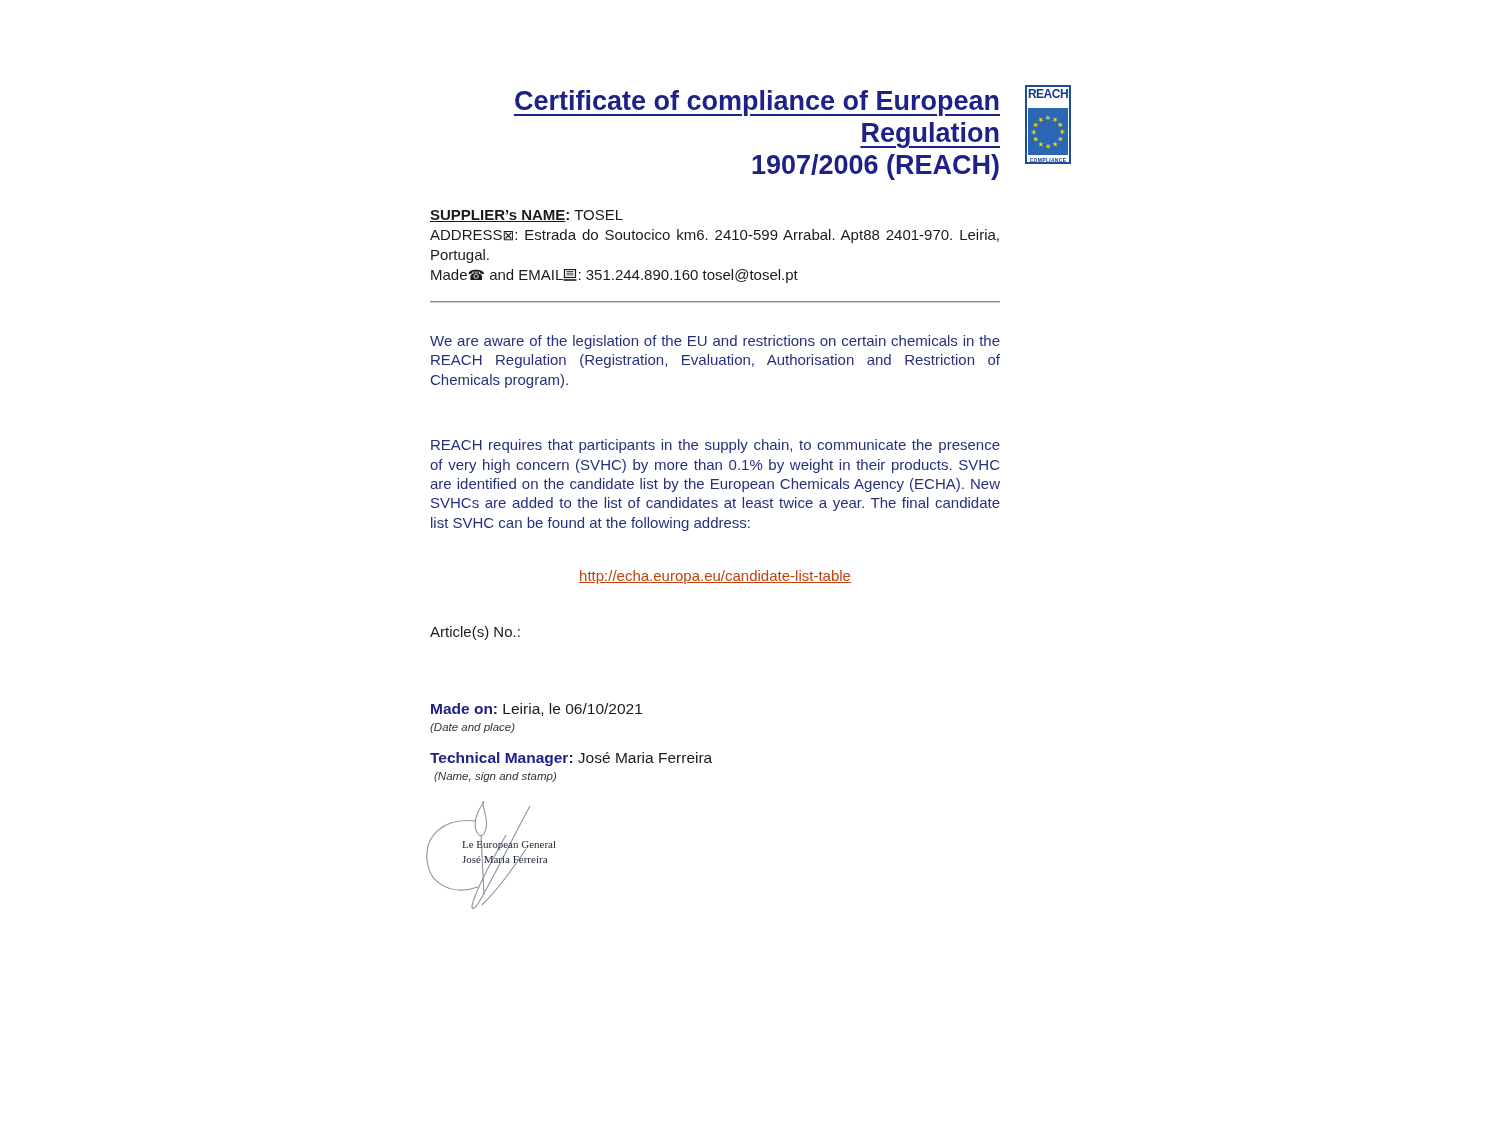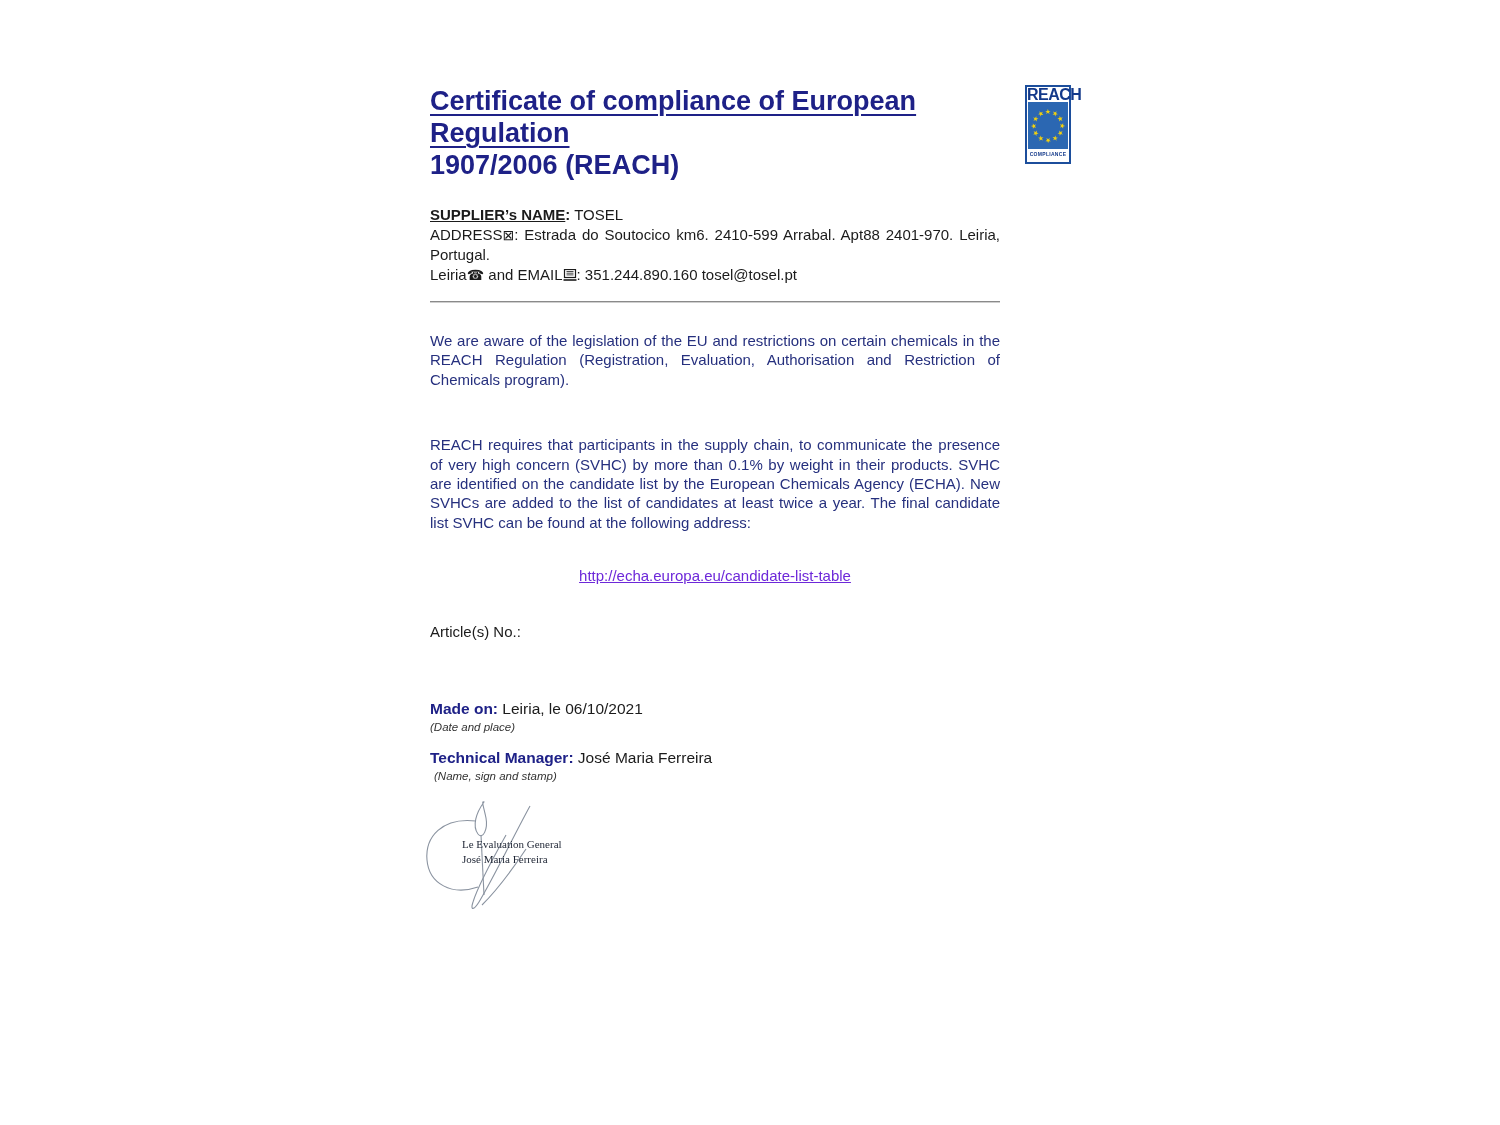--- a/index.html
+++ b/index.html
@@ -6,28 +6,28 @@
   html,body { background:#ffffff; }
   .page {
     position:relative; width:1500px; height:1125px; background:#ffffff;
     font-family:"Liberation Sans", sans-serif; overflow:hidden;
   }
   .doc {
     position:absolute; left:430px; top:85px; width:570px;
     color:#26307e;
   }
   
-  .title { text-align:left; font-weight:bold; font-size:27px; line-height:32px; color:#1e2187; }
+  .title { text-align:right; font-weight:bold; font-size:27px; line-height:32px; color:#1e2187; }
   .title .u { text-decoration:underline; text-decoration-thickness:2px; text-underline-offset:4px; }
   
   .logo {
     position:absolute; left:1025px; top:85px; width:46px; height:79px;
     border:2px solid #1c4e9c; background:#ffffff; text-align:center;
   }
-  .logo-top { height:15px; font-weight:bold; font-size:16px; line-height:15px; color:#13398a; letter-spacing:-0.5px; }
+  .logo-top { height:21px; font-weight:bold; font-size:12px; line-height:15px; color:#13398a; letter-spacing:-0.5px; }
   .logo-mid { position:relative; height:47px; margin:0 1px; background:#2b67b2; }
   .logo-bottom { height:11px; font-weight:bold; font-size:5px; line-height:11px; color:#13398a; letter-spacing:0.3px; }
   .star {
     position:absolute; left:50%; top:50%; width:10px; height:10px; margin:-5px 0 0 -5px;
     color:#f2d10e; font-size:7px; line-height:10px; text-align:center;
   }
   .s1{transform:rotate(0deg)   translateY(-14px);} .s2{transform:rotate(30deg)  translateY(-14px);}
   .s3{transform:rotate(60deg)  translateY(-14px);} .s4{transform:rotate(90deg)  translateY(-14px);}
   .s5{transform:rotate(120deg) translateY(-14px);} .s6{transform:rotate(150deg) translateY(-14px);}
   .s7{transform:rotate(180deg) translateY(-14px);} .s8{transform:rotate(210deg) translateY(-14px);}
@@ -40,21 +40,21 @@
   .glyph { font-size:14px; }
   .pc-icon { display:inline-block; vertical-align:-2px; }
   
   .divider { margin-top:14px; height:2px; background:#8a8a8a; border-bottom:1px solid #cfcfcf; }
   
   .para { font-size:15px; line-height:19.4px; text-align:justify; color:#26307e; }
   .p1 { margin-top:28px; }
   .p2 { margin-top:36px; }
   .p3 { margin-top:46px; }
   .link-row { margin-top:34px; text-align:center; font-size:15px; line-height:20px; }
-  .link-row a { color:#6d28d9; text-decoration:underline; }
+  .link-row a { color:#c2410c; text-decoration:underline; }
   .p4 { margin-top:34px; }
   .articles { margin-top:36px; font-size:15px; line-height:20px; color:#1b1b1b; }
   
   .made-on { margin-top:56px; font-size:15.5px; line-height:21px; color:#1b1b1b; }
   .blue-label { font-weight:bold; color:#1e2187; }
   .it { }
   .caption { margin-top:1px; font-size:11.5px; font-style:italic; color:#333333; line-height:14px; }
   .manager { margin-top:13px; font-size:15.5px; line-height:21px; color:#1b1b1b; }
   .caption2 { padding-left:4px; }
   
@@ -97,21 +97,21 @@
     </div>
 
     <div class="supplier">
       <div>
         <span class="lbl ul">SUPPLIER’s NAME</span><span class="lbl">:</span><span> TOSEL</span>
       </div>
       <div>
         <span>ADDRESS</span><span class="glyph">⊠</span><span>: Estrada do Soutocico km6. 2410-599 Arrabal. Apt88 2401-970. Leiria, Portugal.</span>
       </div>
       <div>
-        <span>Leiria</span><span class="glyph">☎</span><span> and EMAIL</span><span class="pc-icon"><svg width="14" height="13" viewBox="0 0 14 13">
+        <span>Made</span><span class="glyph">☎</span><span> and EMAIL</span><span class="pc-icon"><svg width="14" height="13" viewBox="0 0 14 13">
               <rect x="1.5" y="0.5" width="11" height="8" fill="none" stroke="#1b1b1b" stroke-width="1.2"></rect>
               <line x1="3.5" y1="2.5" x2="10.5" y2="2.5" stroke="#1b1b1b" stroke-width="0.8"></line>
               <line x1="3.5" y1="4.2" x2="10.5" y2="4.2" stroke="#1b1b1b" stroke-width="0.8"></line>
               <line x1="3.5" y1="5.9" x2="10.5" y2="5.9" stroke="#1b1b1b" stroke-width="0.8"></line>
               <line x1="0.5" y1="11" x2="13.5" y2="11" stroke="#1b1b1b" stroke-width="1.6"></line>
             </svg></span><span>: 351.244.890.160 tosel@tosel.pt</span>
       </div>
     </div>
 
     <div class="divider"></div>
@@ -142,19 +142,19 @@
       <svg width="170" height="115" viewBox="0 0 170 115">
         <g fill="none" stroke="#8a93a0" stroke-width="1.1">
           <path d="M66 3 C 58 14, 54 27, 60 35 C 65 41, 70 30, 68 19 C 66 9, 63 1, 66 3 Z"></path>
           <path d="M58 22 C 24 18, 7 38, 9 61 C 11 85, 34 97, 60 88"></path>
           <path d="M112 7 C 94 40, 76 78, 61 103 C 56 111, 52 112, 55 103 C 59 90, 74 61, 88 36"></path>
           <path d="M108 50 C 96 68, 79 91, 64 106"></path>
           <path d="M63 36 C 64 55, 65 75, 66 96"></path>
         </g>
       </svg>
       <div class="stamp-text">
-        <div>Le Evaluation General</div>
+        <div>Le European General</div>
         <div>José Maria Ferreira</div>
       </div>
     </div>
 
   </div>
 </div>
 
 </body></html>

